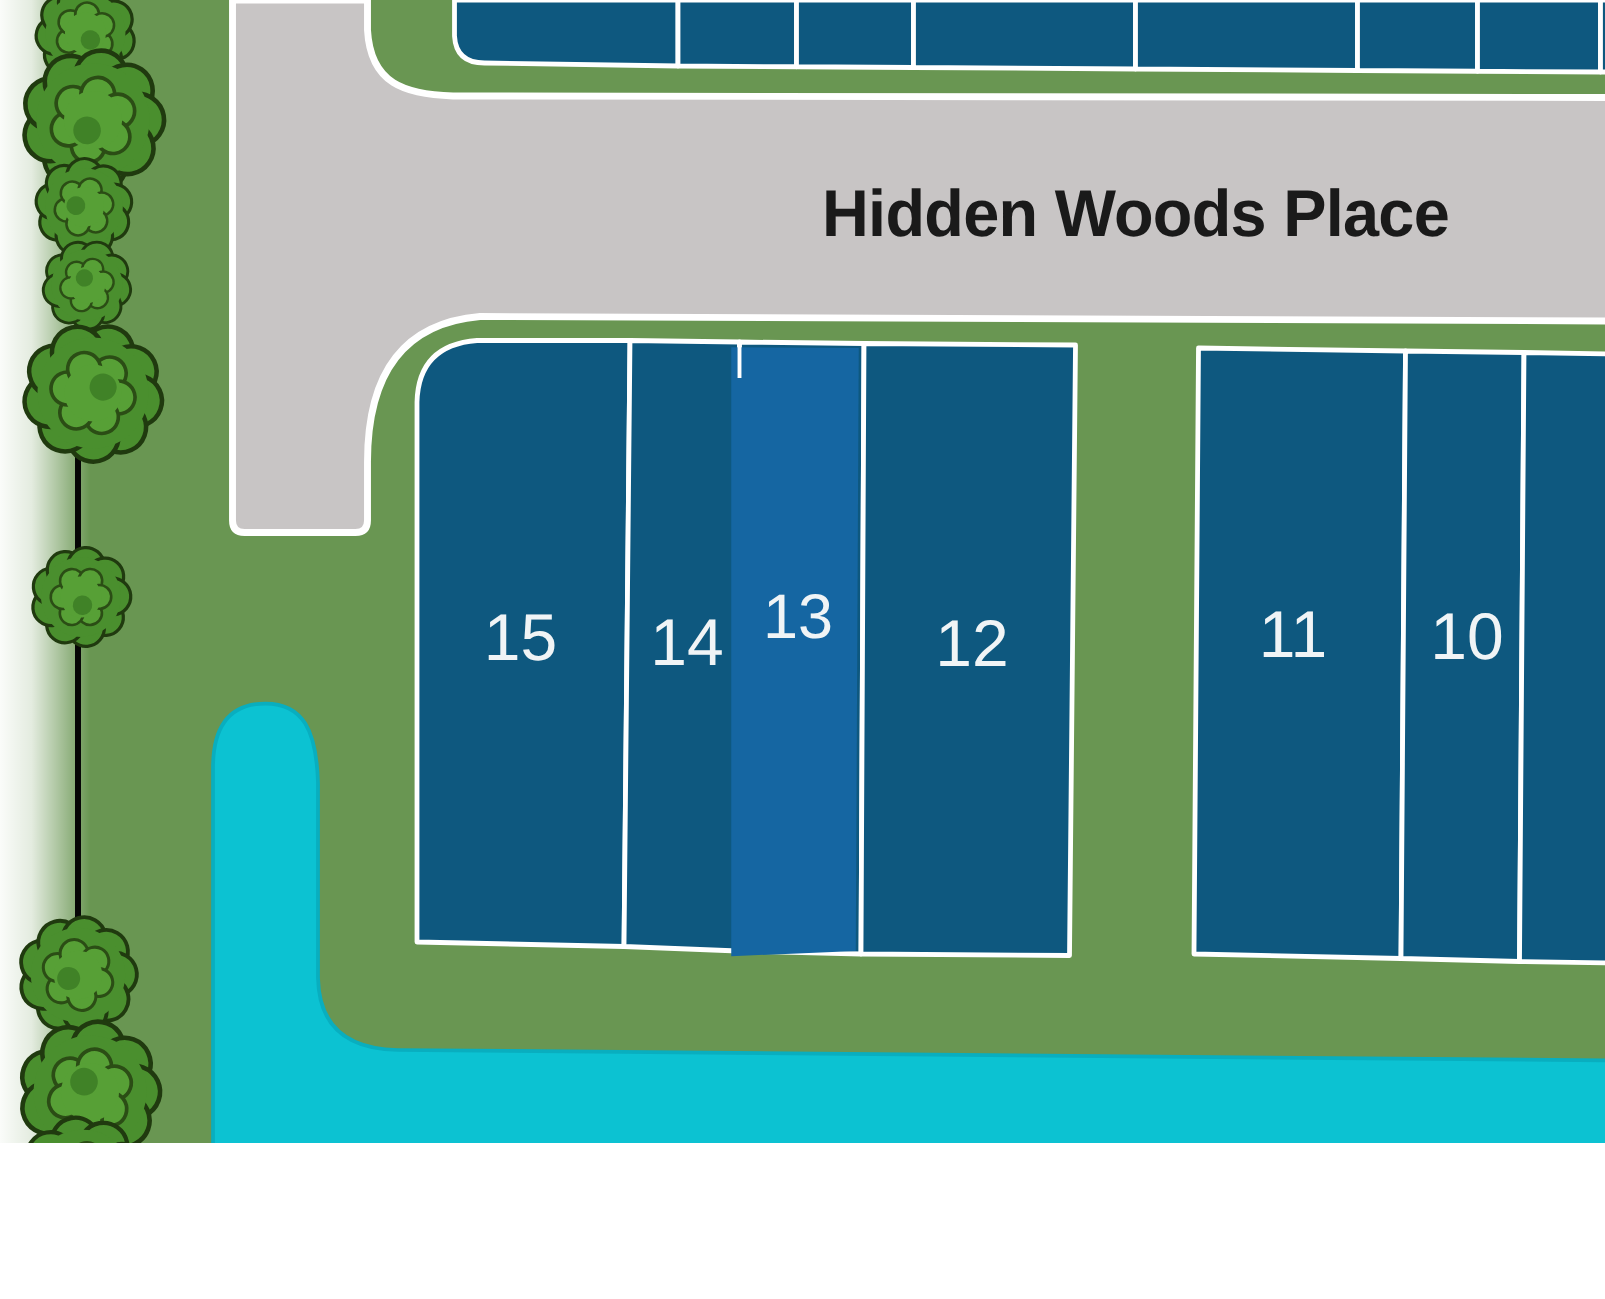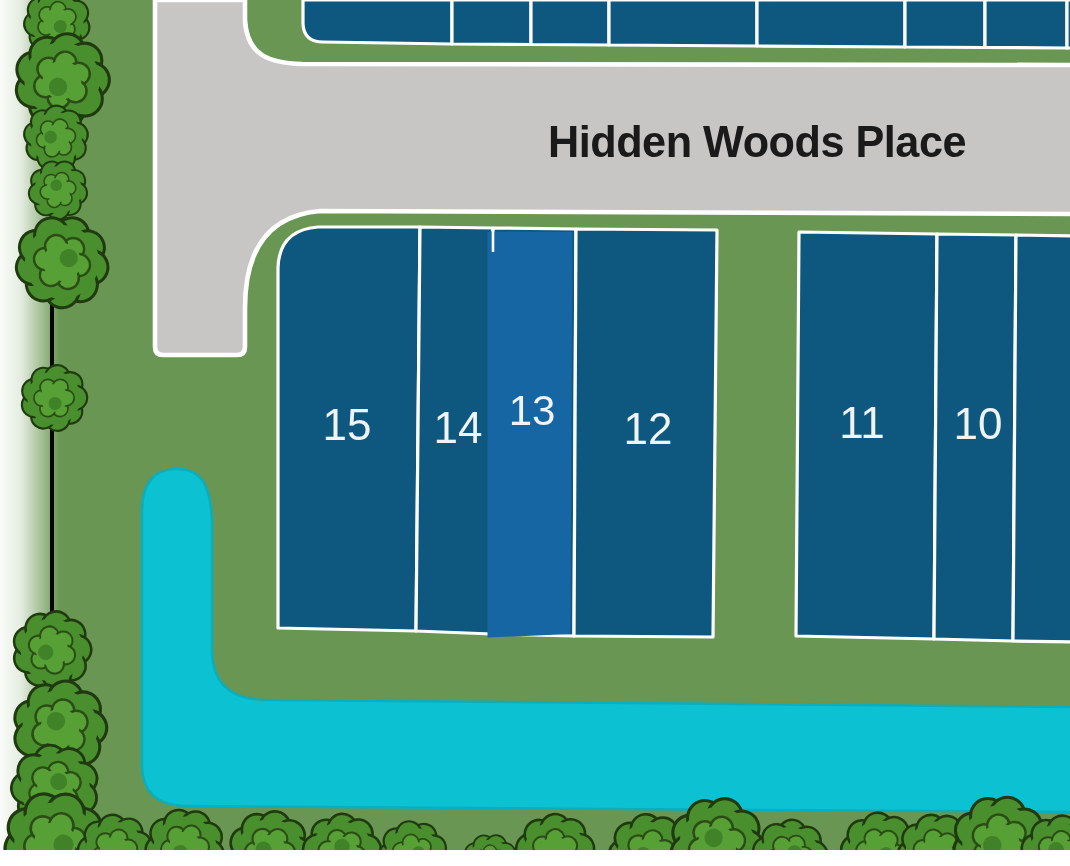--- a/index.html
+++ b/index.html
@@ -1,16 +1,16 @@
 <!DOCTYPE html>
 <html><head>
 <meta charset="utf-8">
 <style>
   html,body{margin:0;padding:0;background:#ffffff;}
-  #stage{position:relative;width:1070px;height:850px;overflow:hidden;background:#fef9c3;}
+  #stage{position:relative;width:1070px;height:762px;overflow:hidden;background:#fef9c3;}
   svg{display:block}
   
   .lot-shape{stroke:#ffffff;stroke-width:3.2;stroke-linejoin:round;}
   .no-stroke{stroke:none;}
   .road-shape{stroke:#ffffff;stroke-width:4.6;stroke-linejoin:round;}
   .water-shape{stroke:#09aebf;stroke-width:2.5;stroke-linejoin:round;opacity:1;}
   .boundary{stroke:#060606;stroke-width:4;}
   .divider-tick{stroke:#ffffff;stroke-width:2.6;}
   text{text-anchor:middle;}
   .lot-num{font-family:"Liberation Sans","DejaVu Sans",sans-serif;font-size:44px;font-weight:400;}

